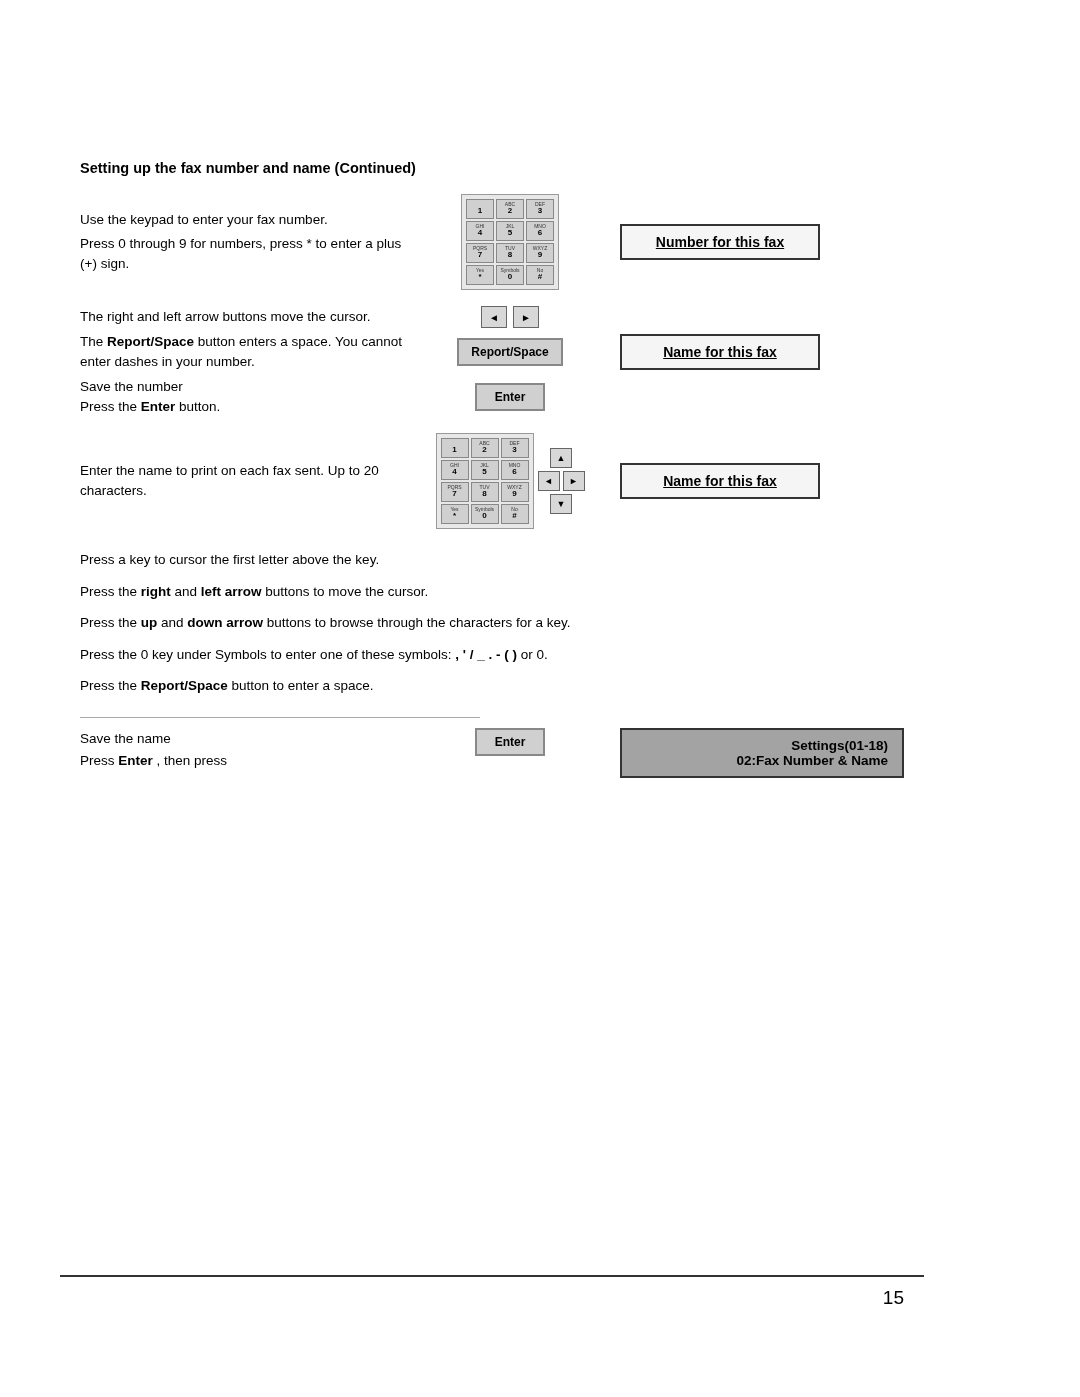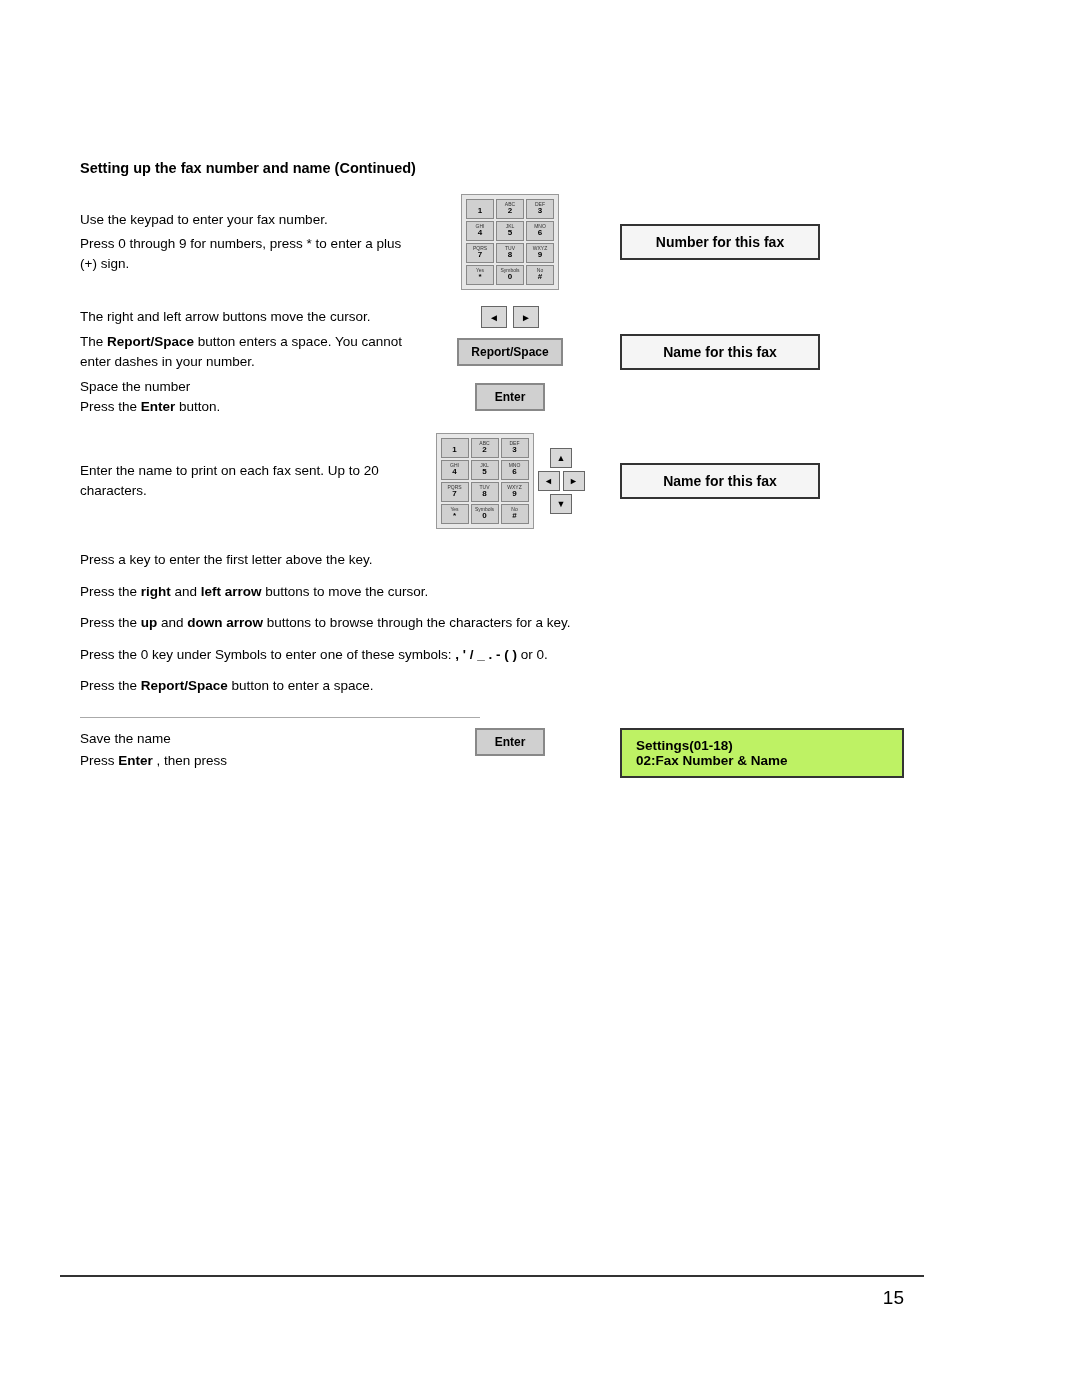--- a/index.html
+++ b/index.html
@@ -62,20 +62,21 @@
     }
 
     .display-box {
       border: 2px solid #333;
       padding: 8px 14px;
       font-weight: bold;
       font-size: 14px;
       min-width: 200px;
       background: #f5f5f5;
       text-align: center;
+      text-decoration: underline;
     }
 
     
     .keypad {
       border: 1px solid #999;
       background: #e8e8e8;
       padding: 4px;
       display: grid;
       grid-template-columns: repeat(3, 28px);
       grid-template-rows: repeat(4, 20px);
@@ -205,22 +206,22 @@
     .bottom-right {
       flex: 1;
       padding-left: 20px;
     }
 
     .settings-box {
       border: 2px solid #333;
       padding: 8px 14px;
       font-weight: bold;
       font-size: 13.5px;
-      background: #bef264;
-      text-align: left;
+      background: #a3a3a3;
+      text-align: right;
       min-width: 200px;
     }
 
     .paragraph-block {
       width: 580px;
       font-size: 13.5px;
       line-height: 1.6;
       margin-bottom: 10px;
     }
 
@@ -340,21 +341,21 @@
       <div class="report-space-btn">Report/Space</div>
     </div>
     <div class="right-display">
       <div class="display-box">Name for this fax</div>
     </div>
   </div>
 
   <div class="row row-4">
     <div class="left-text">
       <p>
-        <span>Space the number</span><br>
+        <span>Save the number</span><br>
         Press the <b>Enter</b><span> button.</span>
       </p>
     </div>
     <div class="center-widgets">
       <div class="enter-btn">Enter</div>
     </div>
     <div class="right-display"></div>
   </div>
 
   <div class="row">
@@ -424,21 +425,21 @@
           <div class="v-arrow-btn">▼</div>
         </div>
       </div>
     </div>
     <div class="right-display">
       <div class="display-box">Name for this fax</div>
     </div>
   </div>
 
   <div style="margin-top: 20px;">
-    <div class="paragraph-block">Press a key to enter the first letter above the key.</div>
+    <div class="paragraph-block">Press a key to cursor the first letter above the key.</div>
     <div class="paragraph-block">
       Press the <b>right</b> and <b>left arrow</b> buttons to move the cursor.
     </div>
     <div class="paragraph-block">
       Press the <b>up</b> and <b>down arrow</b> buttons to browse through the characters for a key.
     </div>
     <div class="paragraph-block">
       Press the 0 key under Symbols to enter one of these symbols: <b>, ' /  _  . - ( )</b> or 0.
     </div>
     <div class="paragraph-block">

